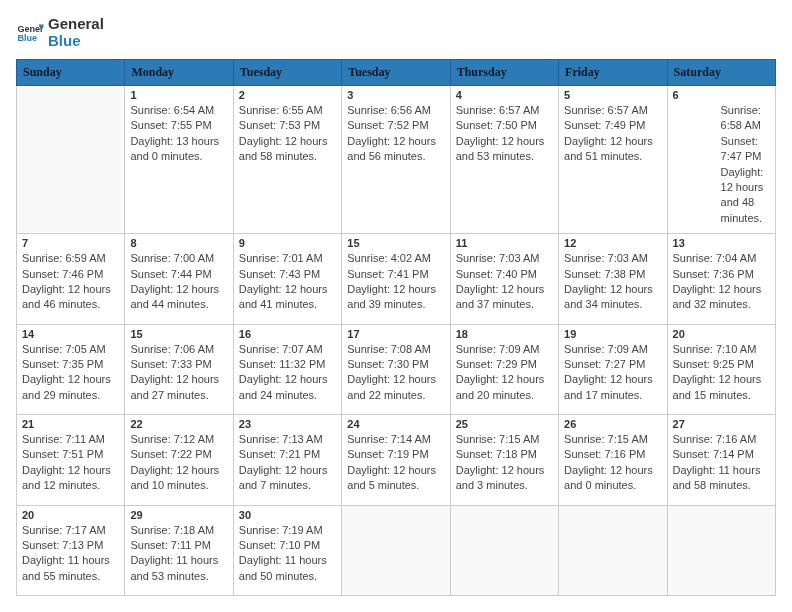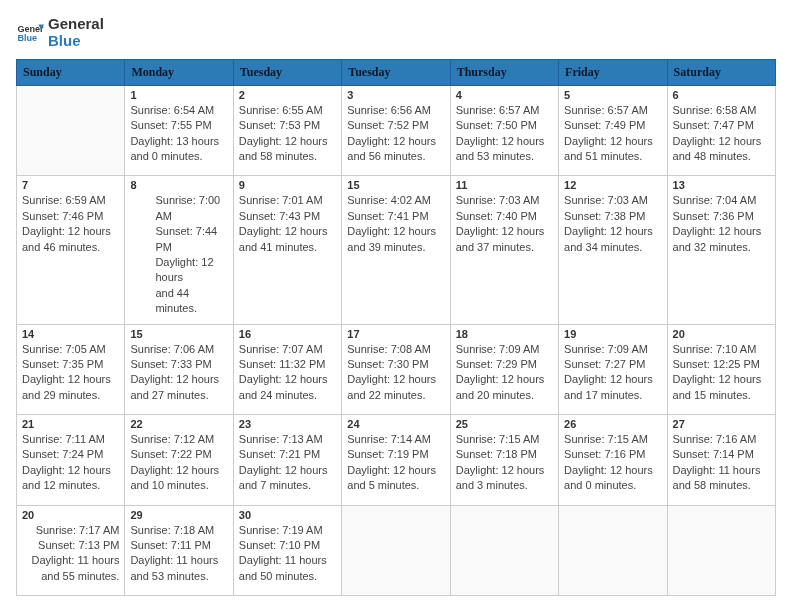--- a/index.html
+++ b/index.html
@@ -152,37 +152,37 @@
           </td>
           <td>
             <span class="day-num">5</span>
             <div class="day-info" style="white-space: pre-line;">Sunrise: 6:57 AM
 Sunset: 7:49 PM
 Daylight: 12 hours
 and 51 minutes.</div>
           </td>
           <td>
             <span class="day-num">6</span>
-            <div class="day-info" style="white-space: pre-line;">Sunrise: 6:58 AM
+            <div class="day-info" style="white-space: pre-line; margin-left: 48px;">Sunrise: 6:58 AM
 Sunset: 7:47 PM
 Daylight: 12 hours
 and 48 minutes.</div>
           </td>
         </tr>
         <tr>
           <td>
             <span class="day-num">7</span>
             <div class="day-info" style="white-space: pre-line;">Sunrise: 6:59 AM
 Sunset: 7:46 PM
 Daylight: 12 hours
 and 46 minutes.</div>
           </td>
           <td>
             <span class="day-num">8</span>
-            <div class="day-info" style="white-space: pre-line; margin-left: 25px;">Sunrise: 7:00 AM
+            <div class="day-info" style="white-space: pre-line;">Sunrise: 7:00 AM
 Sunset: 7:44 PM
 Daylight: 12 hours
 and 44 minutes.</div>
           </td>
           <td>
             <span class="day-num">9</span>
             <div class="day-info" style="white-space: pre-line;">Sunrise: 7:01 AM
 Sunset: 7:43 PM
 Daylight: 12 hours
 and 41 minutes.</div>
@@ -255,30 +255,30 @@
           <td>
             <span class="day-num">19</span>
             <div class="day-info" style="white-space: pre-line;">Sunrise: 7:09 AM
 Sunset: 7:27 PM
 Daylight: 12 hours
 and 17 minutes.</div>
           </td>
           <td>
             <span class="day-num">20</span>
             <div class="day-info" style="white-space: pre-line;">Sunrise: 7:10 AM
-Sunset: 12:25 PM
+Sunset: 9:25 PM
 Daylight: 12 hours
 and 15 minutes.</div>
           </td>
         </tr>
         <tr>
           <td>
             <span class="day-num">21</span>
             <div class="day-info" style="white-space: pre-line;">Sunrise: 7:11 AM
-Sunset: 7:24 PM
+Sunset: 7:51 PM
 Daylight: 12 hours
 and 12 minutes.</div>
           </td>
           <td>
             <span class="day-num">22</span>
             <div class="day-info" style="white-space: pre-line;">Sunrise: 7:12 AM
 Sunset: 7:22 PM
 Daylight: 12 hours
 and 10 minutes.</div>
           </td>
@@ -314,21 +314,21 @@
             <span class="day-num">27</span>
             <div class="day-info" style="white-space: pre-line;">Sunrise: 7:16 AM
 Sunset: 7:14 PM
 Daylight: 11 hours
 and 58 minutes.</div>
           </td>
         </tr>
         <tr>
           <td>
             <span class="day-num">20</span>
-            <div class="day-info" style="white-space: pre-line; text-align: right;">Sunrise: 7:17 AM
+            <div class="day-info" style="white-space: pre-line;">Sunrise: 7:17 AM
 Sunset: 7:13 PM
 Daylight: 11 hours
 and 55 minutes.</div>
           </td>
           <td>
             <span class="day-num">29</span>
             <div class="day-info" style="white-space: pre-line;">Sunrise: 7:18 AM
 Sunset: 7:11 PM
 Daylight: 11 hours
 and 53 minutes.</div>

